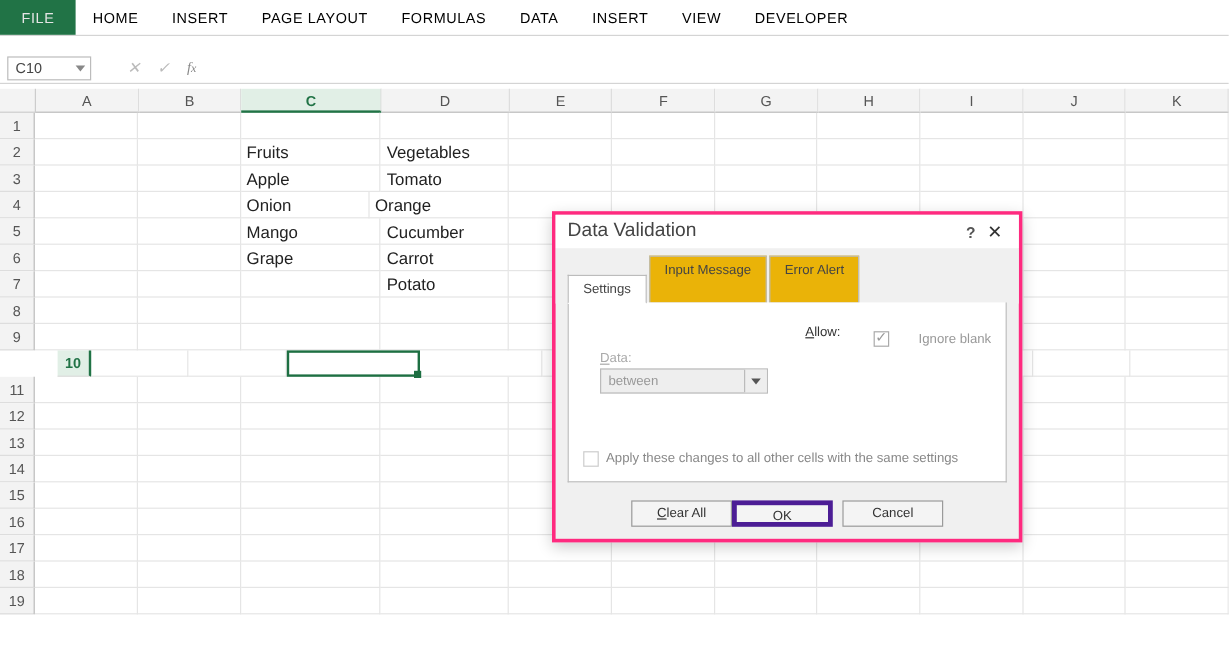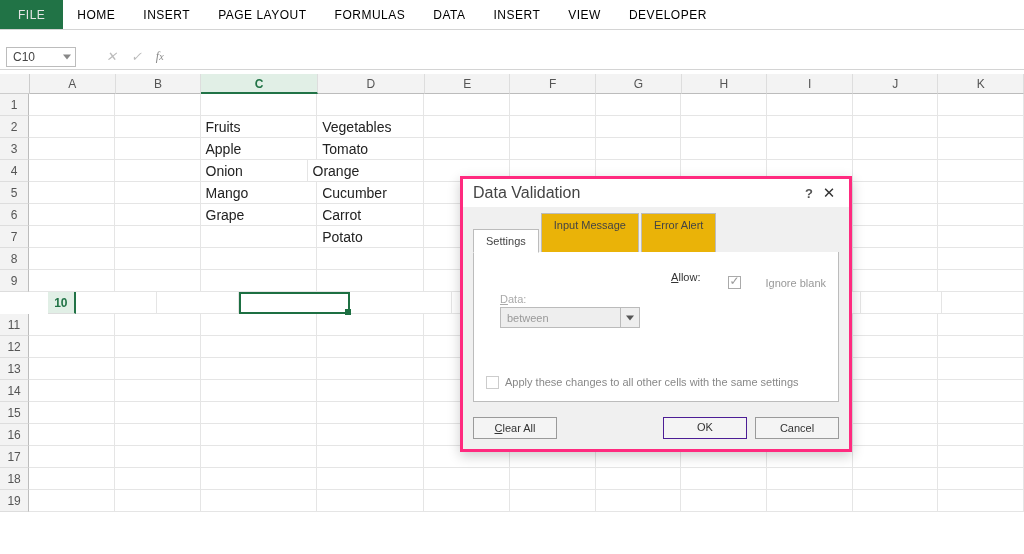--- a/index.html
+++ b/index.html
@@ -51,23 +51,23 @@
   .combo::after { content:""; position:absolute; right:0; top:0; width:18px; height:100%; background:#eee; border-left:1px solid #bbb;}
   .combo .caret { position:absolute; right:5px; top:50%; width:0;height:0;border-left:4px solid transparent;border-right:4px solid transparent;border-top:5px solid #555; transform:translateY(-50%); z-index:2;}
   .combo.disabled { background:#eee; color:#999; border-color:#bbb;}
   .inline { display:flex; align-items:center; gap:8px;justify-content:flex-end; }
   .chk { width:13px; height:13px; border:1px solid #aaa; background:#fff; display:inline-block; position:relative;}
   .chk.checked::after { content:"✓"; position:absolute; left:0; top:-3px; font-size:12px; color:#999;}
   .chk-label { color:#999;}
   .apply-row { margin-top:48px; display:flex; align-items:flex-start; gap:6px;}
   .apply-row .chk { border-color:#ccc;}
   .apply-row span.lbl { color:#888;}
-  .dlg-buttons { display:flex; justify-content:space-between; padding:6px 10px 10px 10px;}
+  .dlg-buttons { display:flex; justify-content:center; padding:6px 10px 10px 10px;}
   .btn { width:84px; height:22px; border:1px solid #9a9a9a; background:#f4f4f4; text-align:center; line-height:20px; color:#333;}
-  .btn.primary { border:1px solid #4c1d95; line-height:18px;}
+  .btn.primary { border:4px solid #4c1d95; line-height:18px;}
   .btn-group-right { display:flex; gap:8px;}
   .underline-first::first-letter { text-decoration:underline; }
 </style>
 </head>
 <body>
 
 <div class="ribbon">
   <div class="tab file">FILE</div>
   <div class="tab">HOME</div>
   <div class="tab">INSERT</div>

